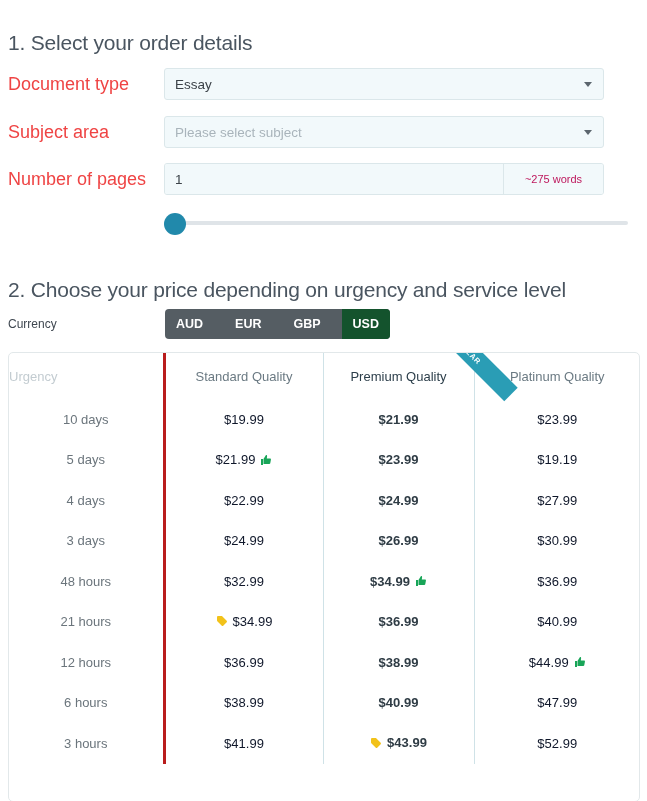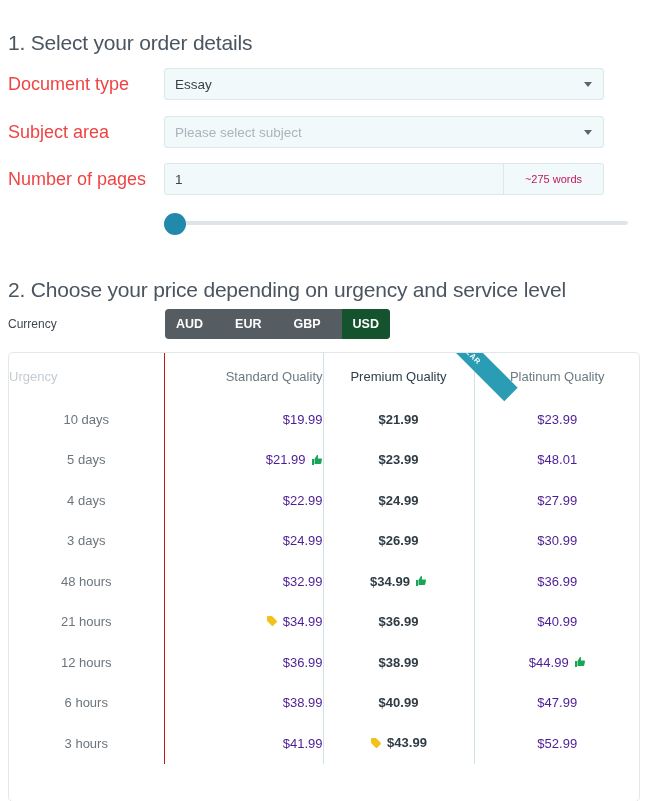--- a/index.html
+++ b/index.html
@@ -138,25 +138,25 @@
     color: #6b7a83; font-size: 13.5px; text-align: center;
   }
   .th-prem {
     color: #2c3e4a; font-size: 13.5px; font-weight: 700; text-align: center;
     position: relative;
   }
 
   .cell-urgency {
     color: #6b757c; padding-left: 14px; text-align: center;
   }
-  .cell-price { color: #4c1d95; text-align: center; white-space: nowrap; }
+  .cell-price { color: #0f172a; text-align: center; white-space: nowrap; }
   .cell-price.prem { color: #2f3c45; font-weight: 700; }
 
   
-  .div-left  { border-left: 1px solid #b91c1c; text-align: right; }
+  .div-left  { border-left: 3px solid #b91c1c; }
   .div-prem-l { border-left: 1px solid #cfe2e7; }
   .div-prem-r { border-right: 1px solid #cfe2e7; }
 
   
   .price-inner { display: inline-flex; align-items: center; gap: 5px; }
   .ic { display: inline-block; line-height: 0; }
 
   
   .ribbon {
     position: absolute;
@@ -275,21 +275,21 @@
                 <span>$21.99</span>
                 <span class="ic"><svg width="12" height="12" viewBox="0 0 24 24" fill="#18a558">
                     <path d="M2 10h4v12H2z"></path>
                     <path d="M7 10l5-8c1.6 0 2.4 1.1 2.2 2.4L13.6 9H20c1.2 0 2.1 1 1.9 2.2l-1.4 7.3c-.2 1-1 1.5-2 1.5H7z"></path>
                   </svg></span>
               </span></td>
             <td class="cell-price prem div-prem-l div-prem-r"><span class="price-inner">
                 <span>$23.99</span>
               </span></td>
             <td class="cell-price "><span class="price-inner">
-                <span>$48.01</span>
+                <span>$19.19</span>
               </span></td>
           </tr>
           <tr>
             <td class="cell-urgency">4 days</td>
             <td class="cell-price div-left"><span class="price-inner">
                 <span>$22.99</span>
               </span></td>
             <td class="cell-price prem div-prem-l div-prem-r"><span class="price-inner">
                 <span>$24.99</span>
               </span></td>

